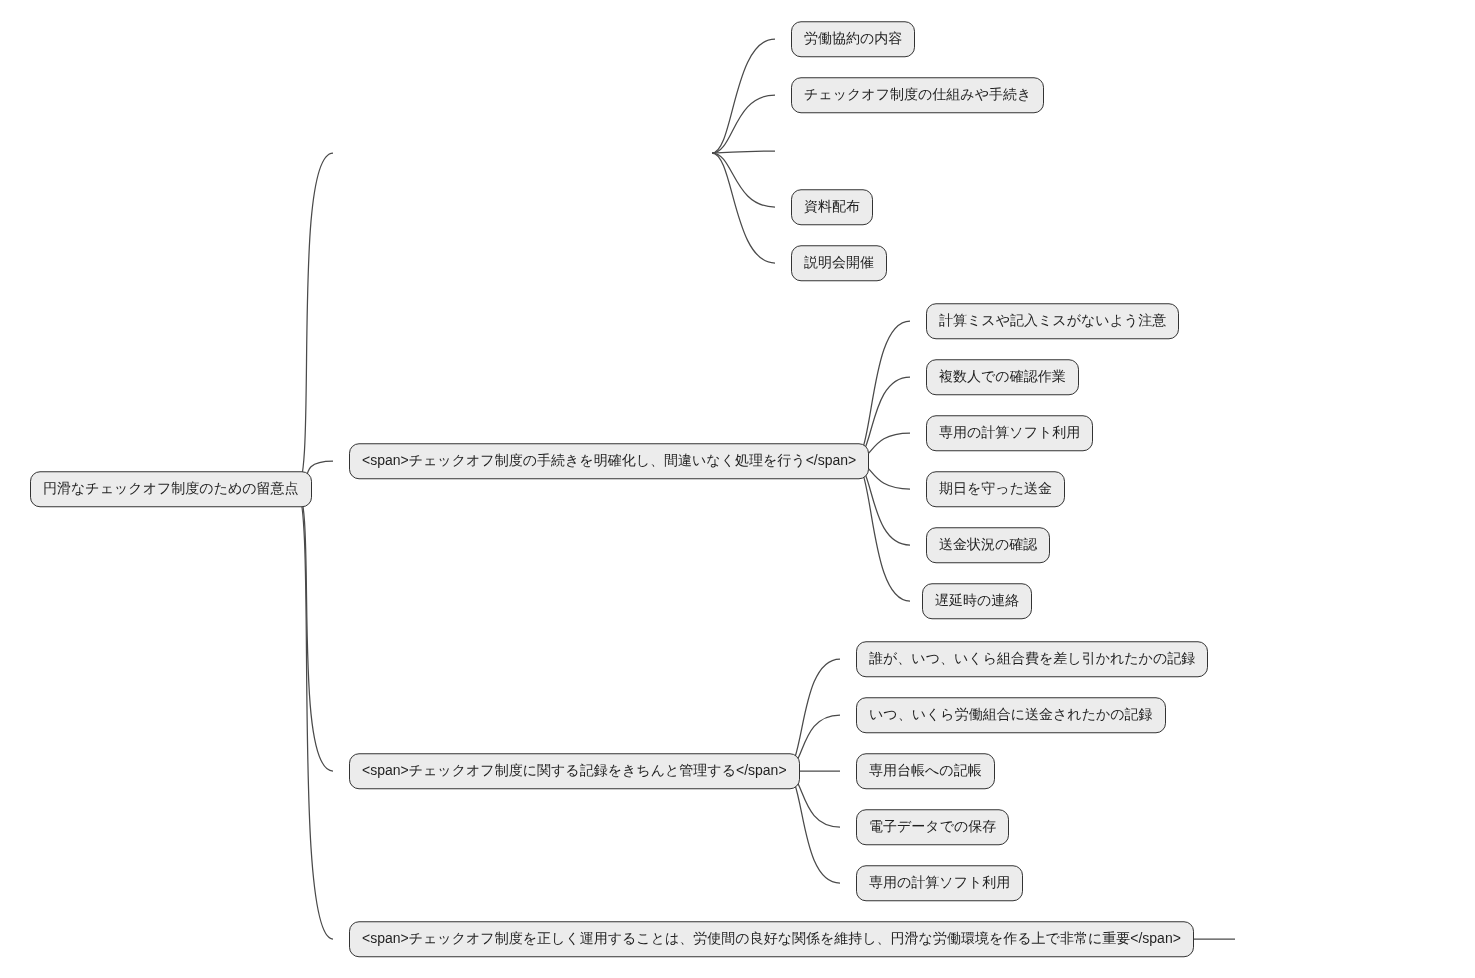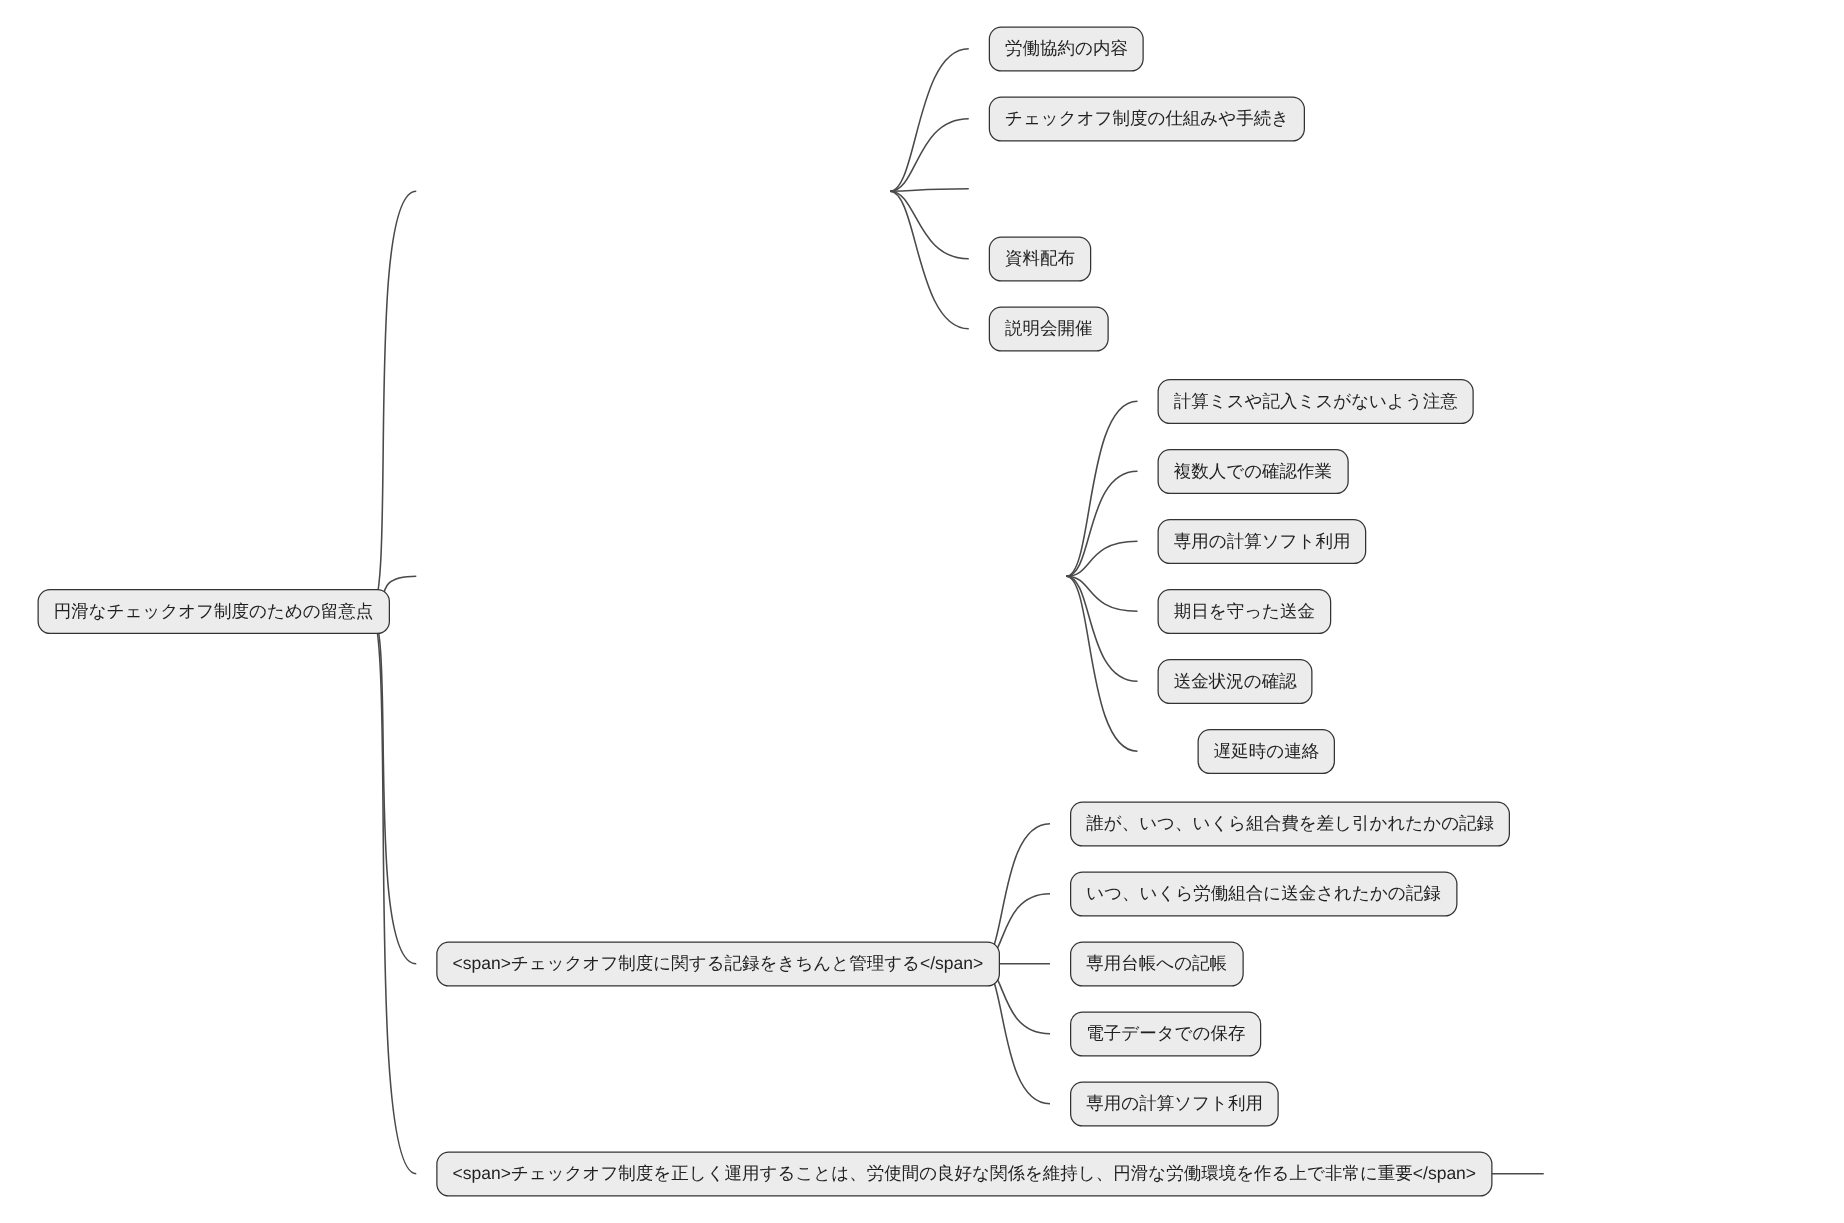--- a/index.html
+++ b/index.html
@@ -75,26 +75,27 @@
     <path d="M 1178 939 C 1200 939, 1193 939, 1235 939"></path>
   </svg>
 
   <div class="node" style="left:14px;  top:489px">円滑なチェックオフ制度のための留意点</div>
 
   <div class="node" style="left:775px; top:39px">労働協約の内容</div>
   <div class="node" style="left:775px; top:95px">チェックオフ制度の仕組みや手続き</div>
   <div class="node" style="left:775px; top:207px">資料配布</div>
   <div class="node" style="left:775px; top:263px">説明会開催</div>
 
+  <div class="node" style="left:333px; top:461px">&lt;span&gt;チェックオフ制度の手続きを明確化し、間違いなく処理を行う&lt;/span&gt;</div>
   <div class="node" style="left:910px; top:321px">計算ミスや記入ミスがないよう注意</div>
   <div class="node" style="left:910px; top:377px">複数人での確認作業</div>
   <div class="node" style="left:910px; top:433px">専用の計算ソフト利用</div>
   <div class="node" style="left:910px; top:489px">期日を守った送金</div>
   <div class="node" style="left:910px; top:545px">送金状況の確認</div>
-  <div class="node" style="left:942px; top:601px">遅延時の連絡</div>
+  <div class="node" style="left:906px; top:601px">遅延時の連絡</div>
 
   <div class="node" style="left:333px; top:771px">&lt;span&gt;チェックオフ制度に関する記録をきちんと管理する&lt;/span&gt;</div>
   <div class="node" style="left:840px; top:659px">誰が、いつ、いくら組合費を差し引かれたかの記録</div>
   <div class="node" style="left:840px; top:715px">いつ、いくら労働組合に送金されたかの記録</div>
   <div class="node" style="left:840px; top:771px">専用台帳への記帳</div>
   <div class="node" style="left:840px; top:827px">電子データでの保存</div>
   <div class="node" style="left:840px; top:883px">専用の計算ソフト利用</div>
 
   <div class="node" style="left:333px; top:939px">&lt;span&gt;チェックオフ制度を正しく運用することは、労使間の良好な関係を維持し、円滑な労働環境を作る上で非常に重要&lt;/span&gt;</div>
 

